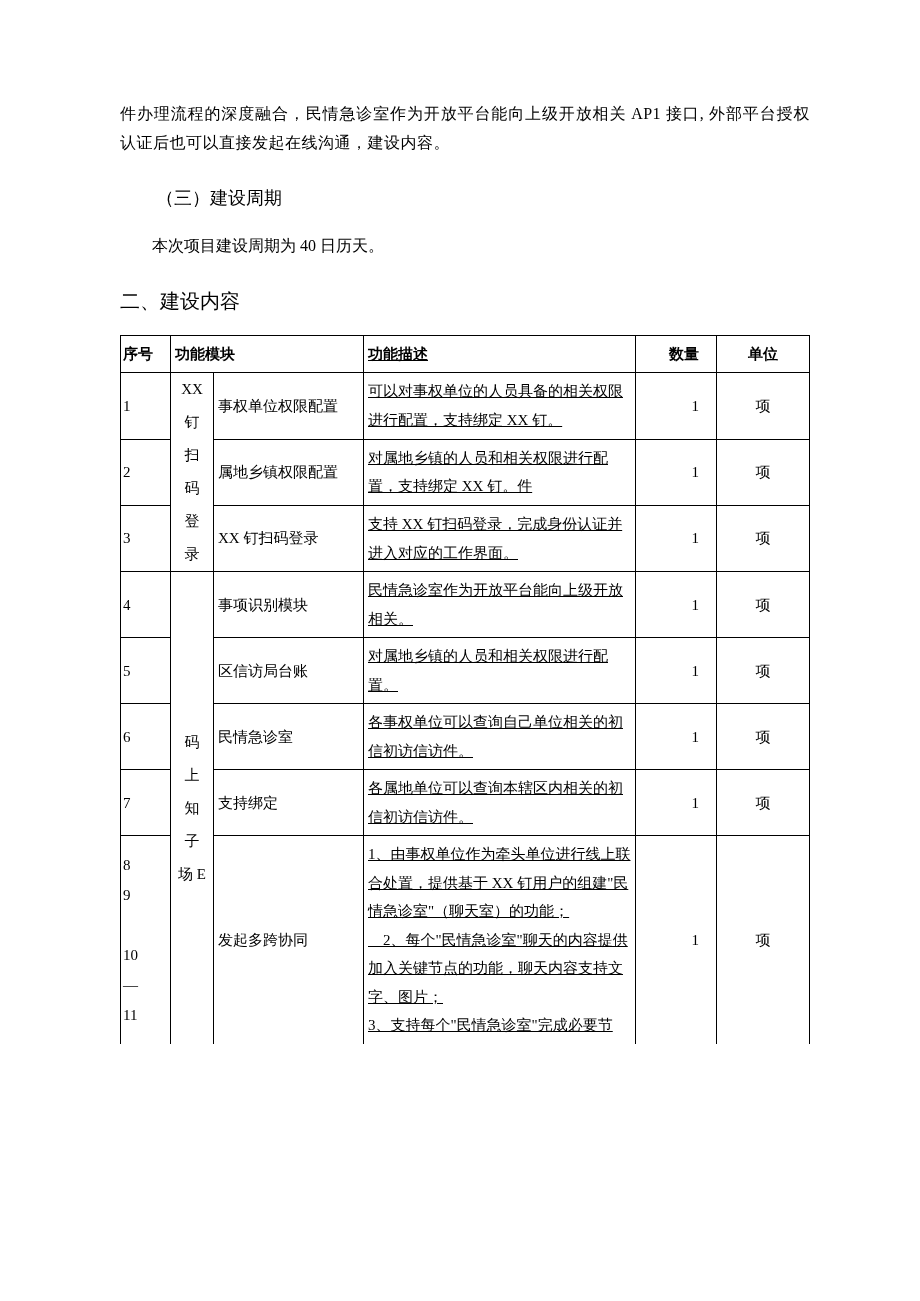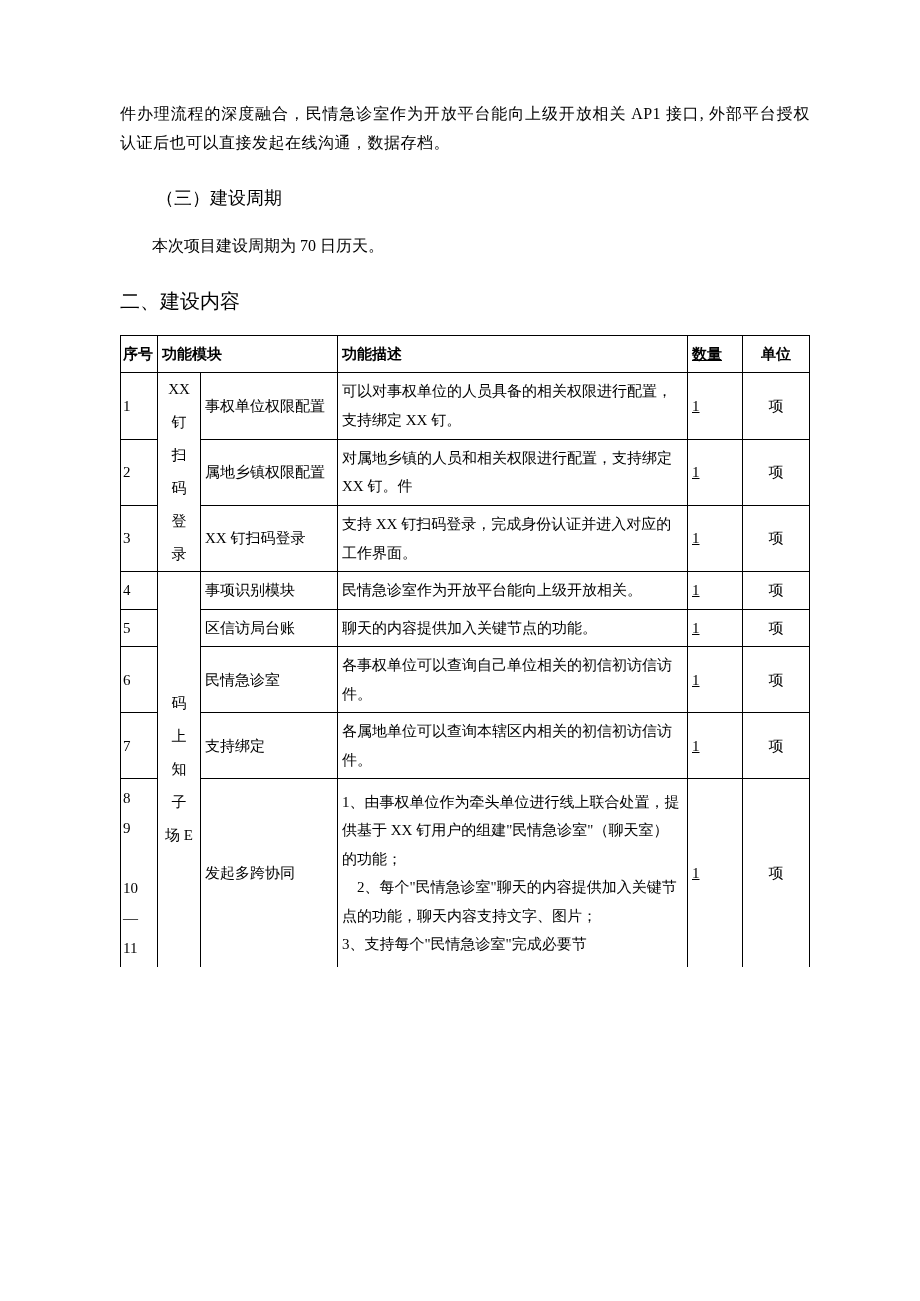--- a/index.html
+++ b/index.html
@@ -36,47 +36,47 @@
     line-height: 1.6;
   }
   table {
     border-collapse: collapse;
     width: 100%;
     font-size: 15px;
     line-height: 1.9;
   }
   th, td {
     border: 1px solid #000;
-    padding: 4px 4px;
+    padding: 4px 17px;
     vertical-align: middle;
   }
   th {
     font-weight: bold;
     text-align: center;
   }
   .col-sn { width: 30px; text-align: left; padding-left: 2px;}
   .col-cat { width: 30px; text-align: center; padding: 4px 4px;}
   .col-mod { width: 128px; text-align: left; padding-left: 4px;}
-  .col-desc { width: auto; text-align: left; padding-left: 4px; padding-right: 4px;}
-  .col-qty { width: 46px; text-align: left; text-decoration: underline;}
+  .col-desc { width: auto; text-align: left; padding-left: 4px; padding-right: 4px; text-decoration: underline;}
+  .col-qty { width: 46px; text-align: right;}
   .col-unit { width: 58px; text-align: center;}
   .vert {
     writing-mode: horizontal-tb;
     padding: 0 6px;
     line-height: 2.2;
   }
 </style>
 </head>
 <body>
 
-<div class="para">件办理流程的深度融合，民情急诊室作为开放平台能向上级开放相关 AP1 接口, 外部平台授权认证后也可以直接发起在线沟通，数据存档。</div>
+<div class="para">件办理流程的深度融合，民情急诊室作为开放平台能向上级开放相关 AP1 接口, 外部平台授权认证后也可以直接发起在线沟通，建设内容。</div>
 
 <div class="subheading">（三）建设周期</div>
 
-<div class="body-line">本次项目建设周期为 70 日历天。</div>
+<div class="body-line">本次项目建设周期为 40 日历天。</div>
 
 <div class="section-heading">二、建设内容</div>
 
 <table>
   <thead>
     <tr>
       <th class="col-sn">序号</th>
       <th class="col-mod" colspan="2">功能模块</th>
       <th class="col-desc">功能描述</th>
       <th class="col-qty">数量</th>
@@ -110,21 +110,21 @@
       <td class="col-sn">4</td>
       <td class="col-cat vert" rowspan="5" style="border-bottom:none;">码 上 知 子 场 E</td>
       <td class="col-mod">事项识别模块</td>
       <td class="col-desc">民情急诊室作为开放平台能向上级开放相关。</td>
       <td class="col-qty">1</td>
       <td class="col-unit">项</td>
     </tr>
     <tr>
       <td class="col-sn">5</td>
       <td class="col-mod">区信访局台账</td>
-      <td class="col-desc">聊天的内容提供加入关键节点的功能。</td>
+      <td class="col-desc">对属地乡镇的人员和相关权限进行配置。</td>
       <td class="col-qty">1</td>
       <td class="col-unit">项</td>
     </tr>
     <tr>
       <td class="col-sn">6</td>
       <td class="col-mod">民情急诊室</td>
       <td class="col-desc">各事权单位可以查询自己单位相关的初信初访信访件。</td>
       <td class="col-qty">1</td>
       <td class="col-unit">项</td>
     </tr>

